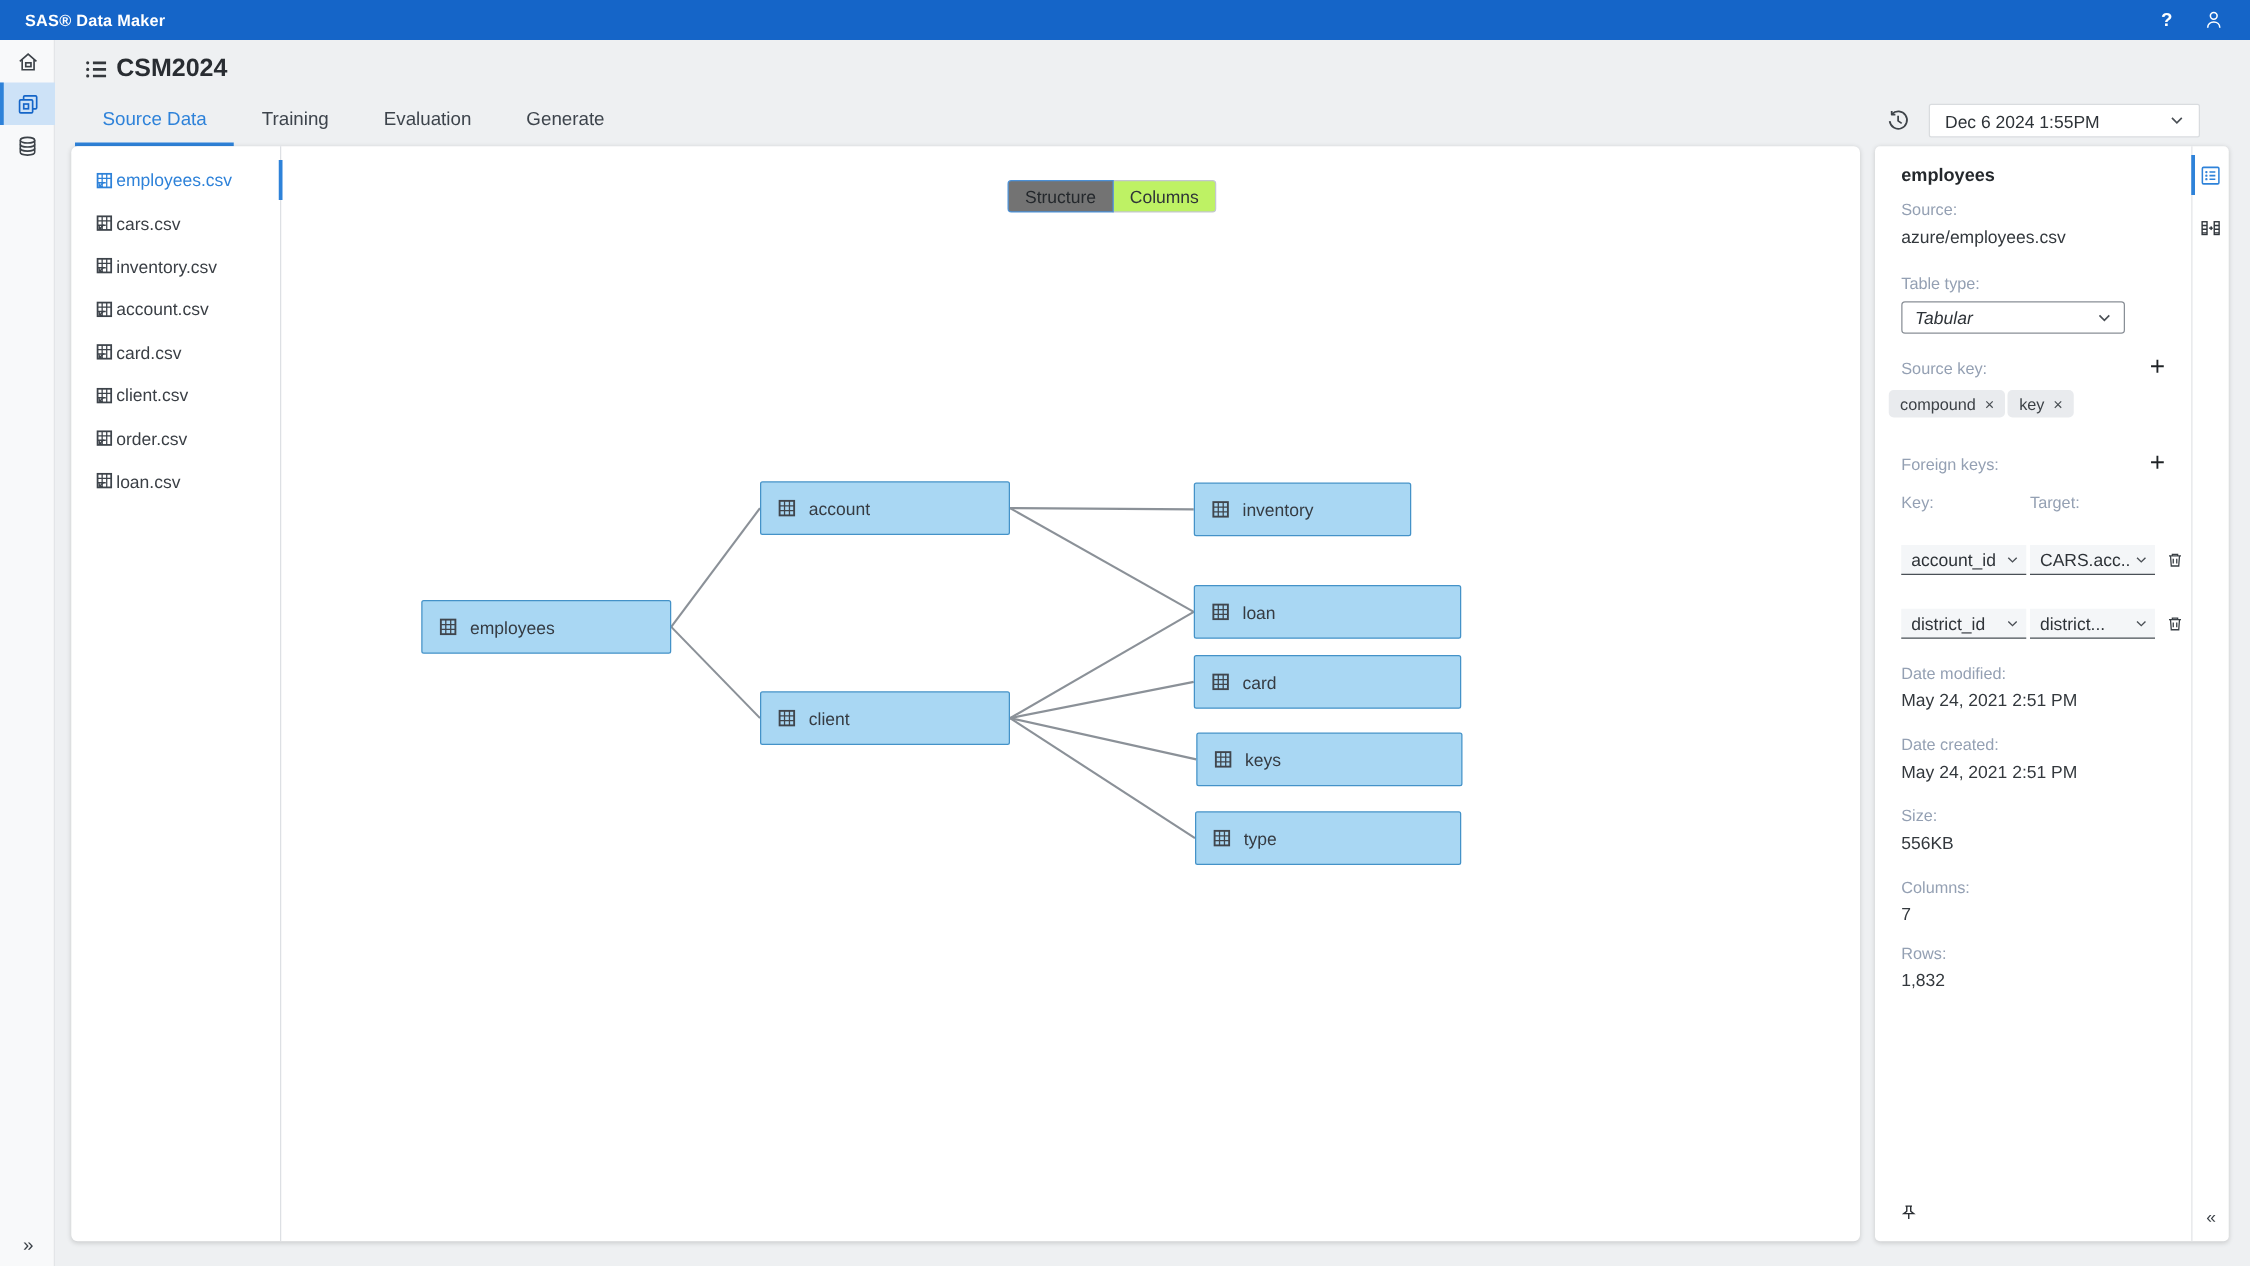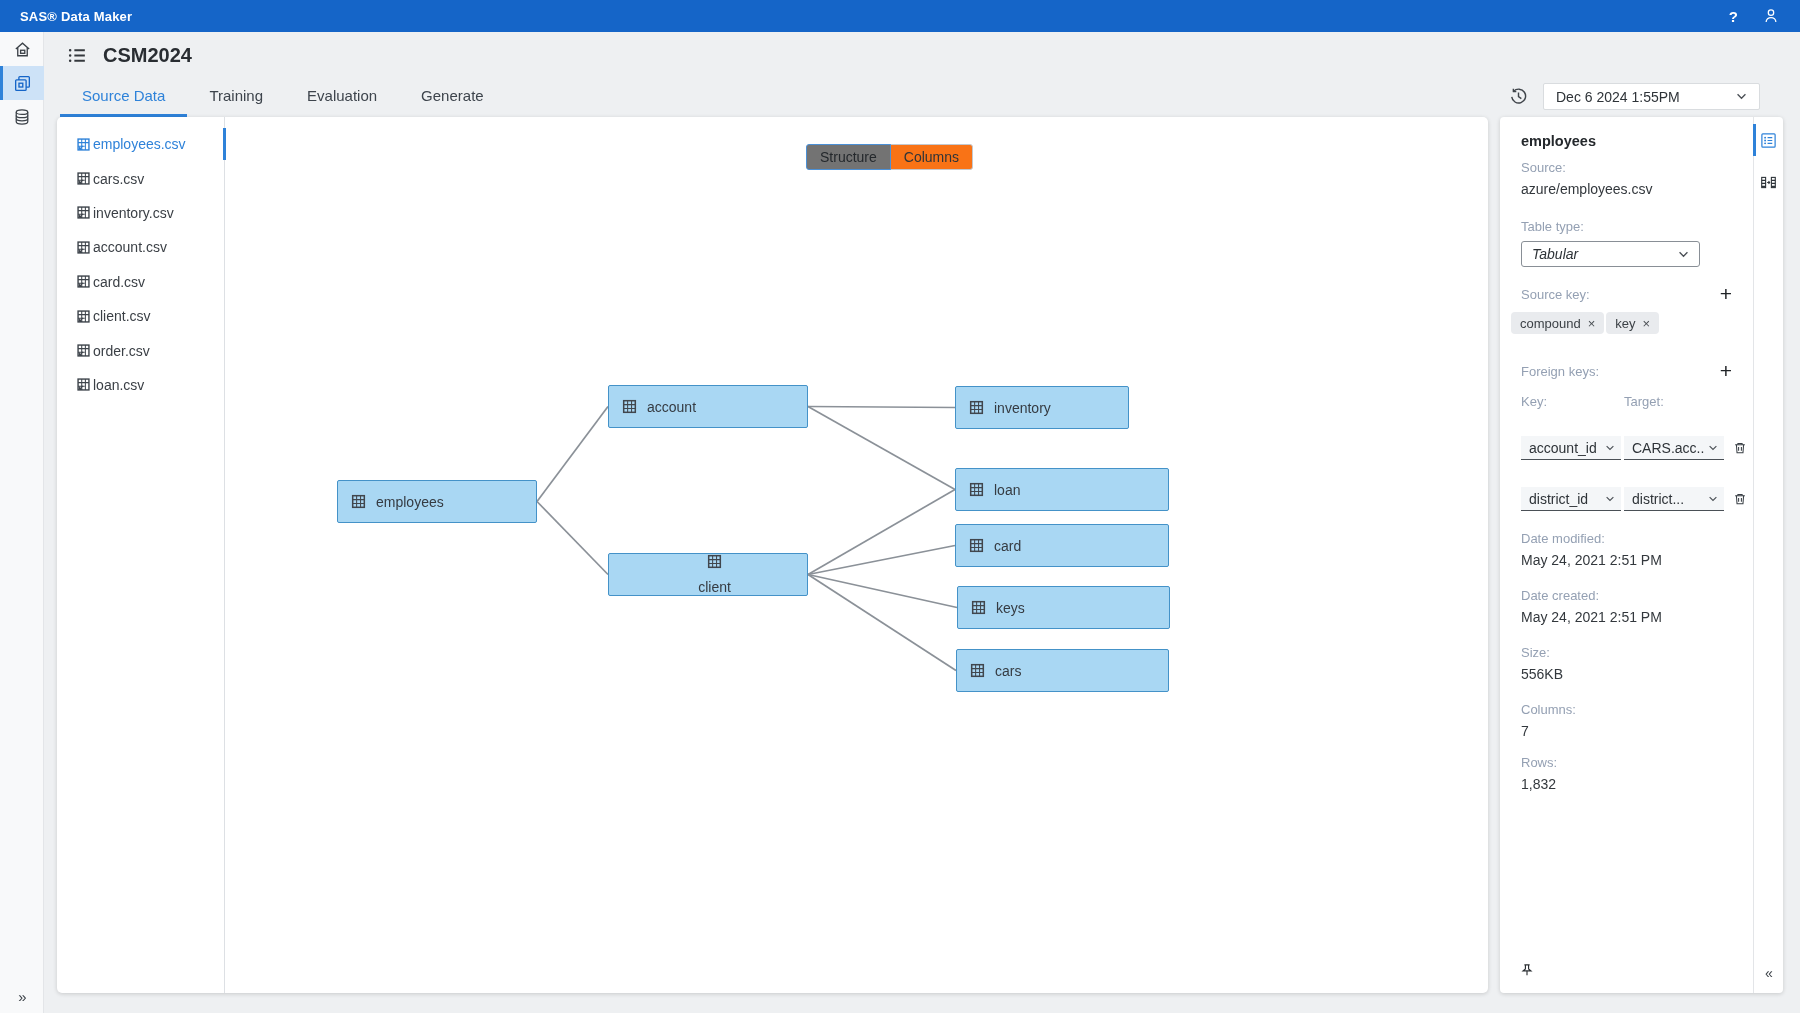--- a/index.html
+++ b/index.html
@@ -20,21 +20,21 @@
   .topbar-right svg{color:#fff;}
 
   
   .leftrail{position:absolute;left:0;top:32px;bottom:0;width:44px;background:var(--rail-bg);border-right:1px solid #e3e5e8;z-index:5;}
   .rail-item{position:relative;width:44px;height:34px;display:flex;align-items:center;justify-content:center;color:#3c4248;}
   .rail-item.active{background:#cde2f7;color:#1565c8;}
   .rail-item.active::before{content:'';position:absolute;left:0;top:0;bottom:0;width:3px;background:var(--accent);}
   .rail-collapse{position:absolute;bottom:8px;left:0;width:44px;text-align:center;font-size:15px;color:#3c4248;letter-spacing:-1px;}
 
   
-  .title-row{position:absolute;left:67px;top:44px;display:flex;align-items:center;gap:15px;}
+  .title-row{position:absolute;left:67px;top:44px;display:flex;align-items:center;gap:5px;}
   .title-row .list-ic{color:#34383d;}
   .project-title{font-size:20px;font-weight:bold;color:#292d32;}
   .tabbar{position:absolute;left:60px;top:84px;display:flex;height:33px;}
   .tab{padding:0 22px;font-size:15px;color:#3d444c;display:flex;align-items:flex-start;padding-top:3px;border-bottom:3px solid transparent;}
   .tab.active{color:var(--accent);border-bottom-color:var(--accent);}
   .snapshot{position:absolute;top:83px;right:40px;display:flex;align-items:center;gap:15px;}
   .snapshot .hist{color:#3f444a;}
   .snapshot-select{width:217px;height:27px;background:#fff;border:1px solid #d9dcdf;border-radius:2px;display:flex;align-items:center;justify-content:space-between;padding:0 12px;font-size:14px;color:#2e3338;}
   .chev{color:#4a4f55;}
 
@@ -42,21 +42,21 @@
   .main-card{position:absolute;left:57px;top:117px;width:1431px;height:876px;background:#fff;border-radius:5px;box-shadow:0 1px 4px rgba(0,0,0,.16);display:flex;}
   .file-panel{width:168px;border-right:1px solid #dde0e4;padding-top:10px;}
   .file-item{position:relative;height:34.4px;display:flex;align-items:center;gap:2px;padding-left:19px;font-size:14px;color:#3a3f45;cursor:pointer;}
   .file-item .fic{color:#3e444b;display:flex;}
   .file-item.selected{color:var(--accent);}
   .file-item.selected .fic{color:var(--accent);}
   .file-item.selected::after{content:'';position:absolute;right:-2px;top:1px;bottom:1px;width:3px;background:var(--accent);}
 
   .canvas{flex:1;position:relative;}
   .view-toggle{position:absolute;left:581px;top:27px;display:flex;z-index:3;}
-  .vt-btn{height:26px;padding:0 13px;font-size:14px;color:#2f3438;background:#f97316;border:1px solid #c3c8ce;}
+  .vt-btn{height:26px;padding:0 13px;font-size:14px;color:#2f3438;background:#bef264;border:1px solid #c3c8ce;}
   .vt-btn:first-child{border-radius:3px 0 0 3px;}
   .vt-btn:last-child{border-radius:0 3px 3px 0;margin-left:-1px;}
   .vt-btn.active{background:#737373;border-color:#4b90d6;color:#24282c;z-index:1;position:relative;}
 
   .edges{position:absolute;inset:0;width:100%;height:100%;}
   .edges line{stroke:var(--edge);stroke-width:1.7;}
   .node{position:absolute;background:var(--node-fill);border:1.5px solid var(--node-border);border-radius:2px;display:flex;align-items:center;gap:10px;padding-left:13px;font-size:14px;color:#353b42;cursor:pointer;}
   .node .nic{color:#40464d;display:flex;}
 
   
@@ -288,21 +288,21 @@
   </div>
         <div class="node" style="left: 383px; top: 268px; width: 200px; height: 43px;">
     <span class="nic">
       <svg width="15" height="15" viewBox="0 0 16 16" fill="none" stroke="currentColor">
               <rect x="1.8" y="1.8" width="12.4" height="12.4" stroke-width="1.6"></rect>
               <path d="M1.8 6h12.4M1.8 10.2h12.4M6 1.8v12.4M10.2 1.8v12.4" stroke-width="1.1"></path>
             </svg>
     </span>
     <span class="node-label">account</span>
   </div>
-        <div class="node" style="left: 383px; top: 436px; width: 200px; height: 43px; flex-direction: column;">
+        <div class="node" style="left: 383px; top: 436px; width: 200px; height: 43px;">
     <span class="nic">
       <svg width="15" height="15" viewBox="0 0 16 16" fill="none" stroke="currentColor">
               <rect x="1.8" y="1.8" width="12.4" height="12.4" stroke-width="1.6"></rect>
               <path d="M1.8 6h12.4M1.8 10.2h12.4M6 1.8v12.4M10.2 1.8v12.4" stroke-width="1.1"></path>
             </svg>
     </span>
     <span class="node-label">client</span>
   </div>
         <div class="node" style="left: 730px; top: 269px; width: 174px; height: 43px;">
     <span class="nic">
@@ -340,21 +340,21 @@
     </span>
     <span class="node-label">keys</span>
   </div>
         <div class="node" style="left: 731px; top: 532px; width: 213px; height: 43px;">
     <span class="nic">
       <svg width="15" height="15" viewBox="0 0 16 16" fill="none" stroke="currentColor">
               <rect x="1.8" y="1.8" width="12.4" height="12.4" stroke-width="1.6"></rect>
               <path d="M1.8 6h12.4M1.8 10.2h12.4M6 1.8v12.4M10.2 1.8v12.4" stroke-width="1.1"></path>
             </svg>
     </span>
-    <span class="node-label">cars</span>
+    <span class="node-label">type</span>
   </div>
       </div>
   </div>
 </div>
 
 <div class="details-card">
   <div class="details-content">
     <div class="details-title">employees</div>
 
     <div class="field" style="margin-top:11px;">

